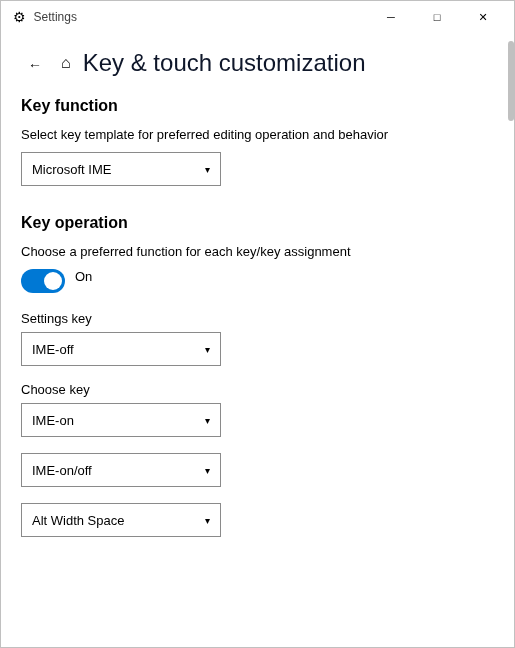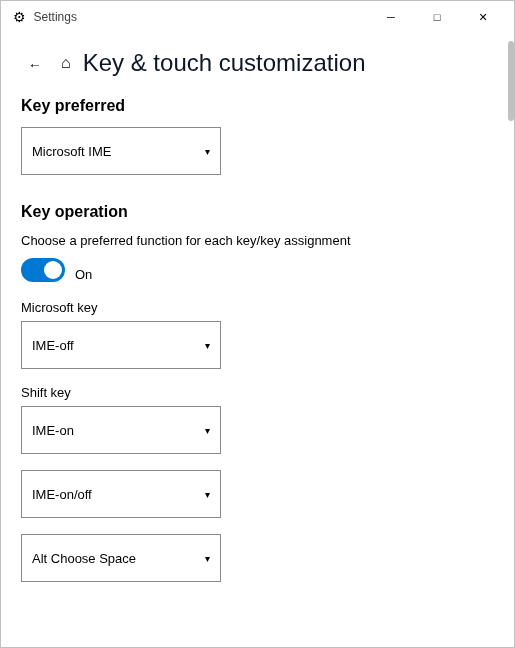--- a/index.html
+++ b/index.html
@@ -111,37 +111,37 @@
       font-size: 13px;
       color: #000000;
       margin-bottom: 10px;
     }
 
     .dropdown {
       display: flex;
       align-items: center;
       justify-content: space-between;
       width: 200px;
-      height: 48px;
+      height: 34px;
       padding: 0 10px;
       border: 1px solid #8a8a8a;
       background: #ffffff;
       cursor: pointer;
       font-size: 13px;
       color: #000;
     }
 
     .dropdown-arrow {
       font-size: 10px;
       color: #000;
     }
 
     .toggle-row {
       display: flex;
-      align-items: flex-end;
+      align-items: flex-start;
       gap: 10px;
       margin-bottom: 18px;
     }
 
     .toggle {
       width: 44px;
       height: 24px;
       background: #0078d4;
       border-radius: 12px;
       position: relative;
@@ -213,64 +213,65 @@
 
     <div class="page-header">
       <div class="back-btn">
         <span style="font-size:14px;">←</span>
       </div>
       <span style="font-size:16px;">⌂</span>
       <h1 class="page-title">Key &amp; touch customization</h1>
     </div>
 
     <div class="section">
-      <h2 class="section-title">Key preferred</h2>
+      <h2 class="section-title">Key function</h2>
+      <p class="label">Select key template for preferred editing operation and behavior</p>
       <div class="dropdown">
         <span>Microsoft IME</span>
         <span class="dropdown-arrow">▾</span>
       </div>
     </div>
 
     <div class="section">
       <h2 class="section-title">Key operation</h2>
       <p class="label">Choose a preferred function for each key/key assignment</p>
 
       <div class="toggle-row">
         <div class="toggle">
           <div class="toggle-knob"></div>
         </div>
         <span class="toggle-label">On</span>
       </div>
 
       <div class="field-group">
-        <p class="field-label">Microsoft key</p>
+        <p class="field-label">Settings key</p>
         <div class="dropdown">
           <span>IME-off</span>
           <span class="dropdown-arrow">▾</span>
         </div>
       </div>
 
       <div class="field-group">
-        <p class="field-label">Shift key</p>
+        <p class="field-label">Choose key</p>
         <div class="dropdown">
           <span>IME-on</span>
           <span class="dropdown-arrow">▾</span>
         </div>
       </div>
 
       <div class="field-group">
         <div class="dropdown">
           <span>IME-on/off</span>
           <span class="dropdown-arrow">▾</span>
         </div>
       </div>
 
       <div class="field-group">
         <div class="dropdown">
-          <span>Alt Choose Space</span>
+          <span>Alt Width Space</span>
           <span class="dropdown-arrow">▾</span>
         </div>
       </div>
 
     </div>
   </div>
 
   <div class="scrollbar-track">
     <div class="scrollbar-thumb"></div>
   </div>

